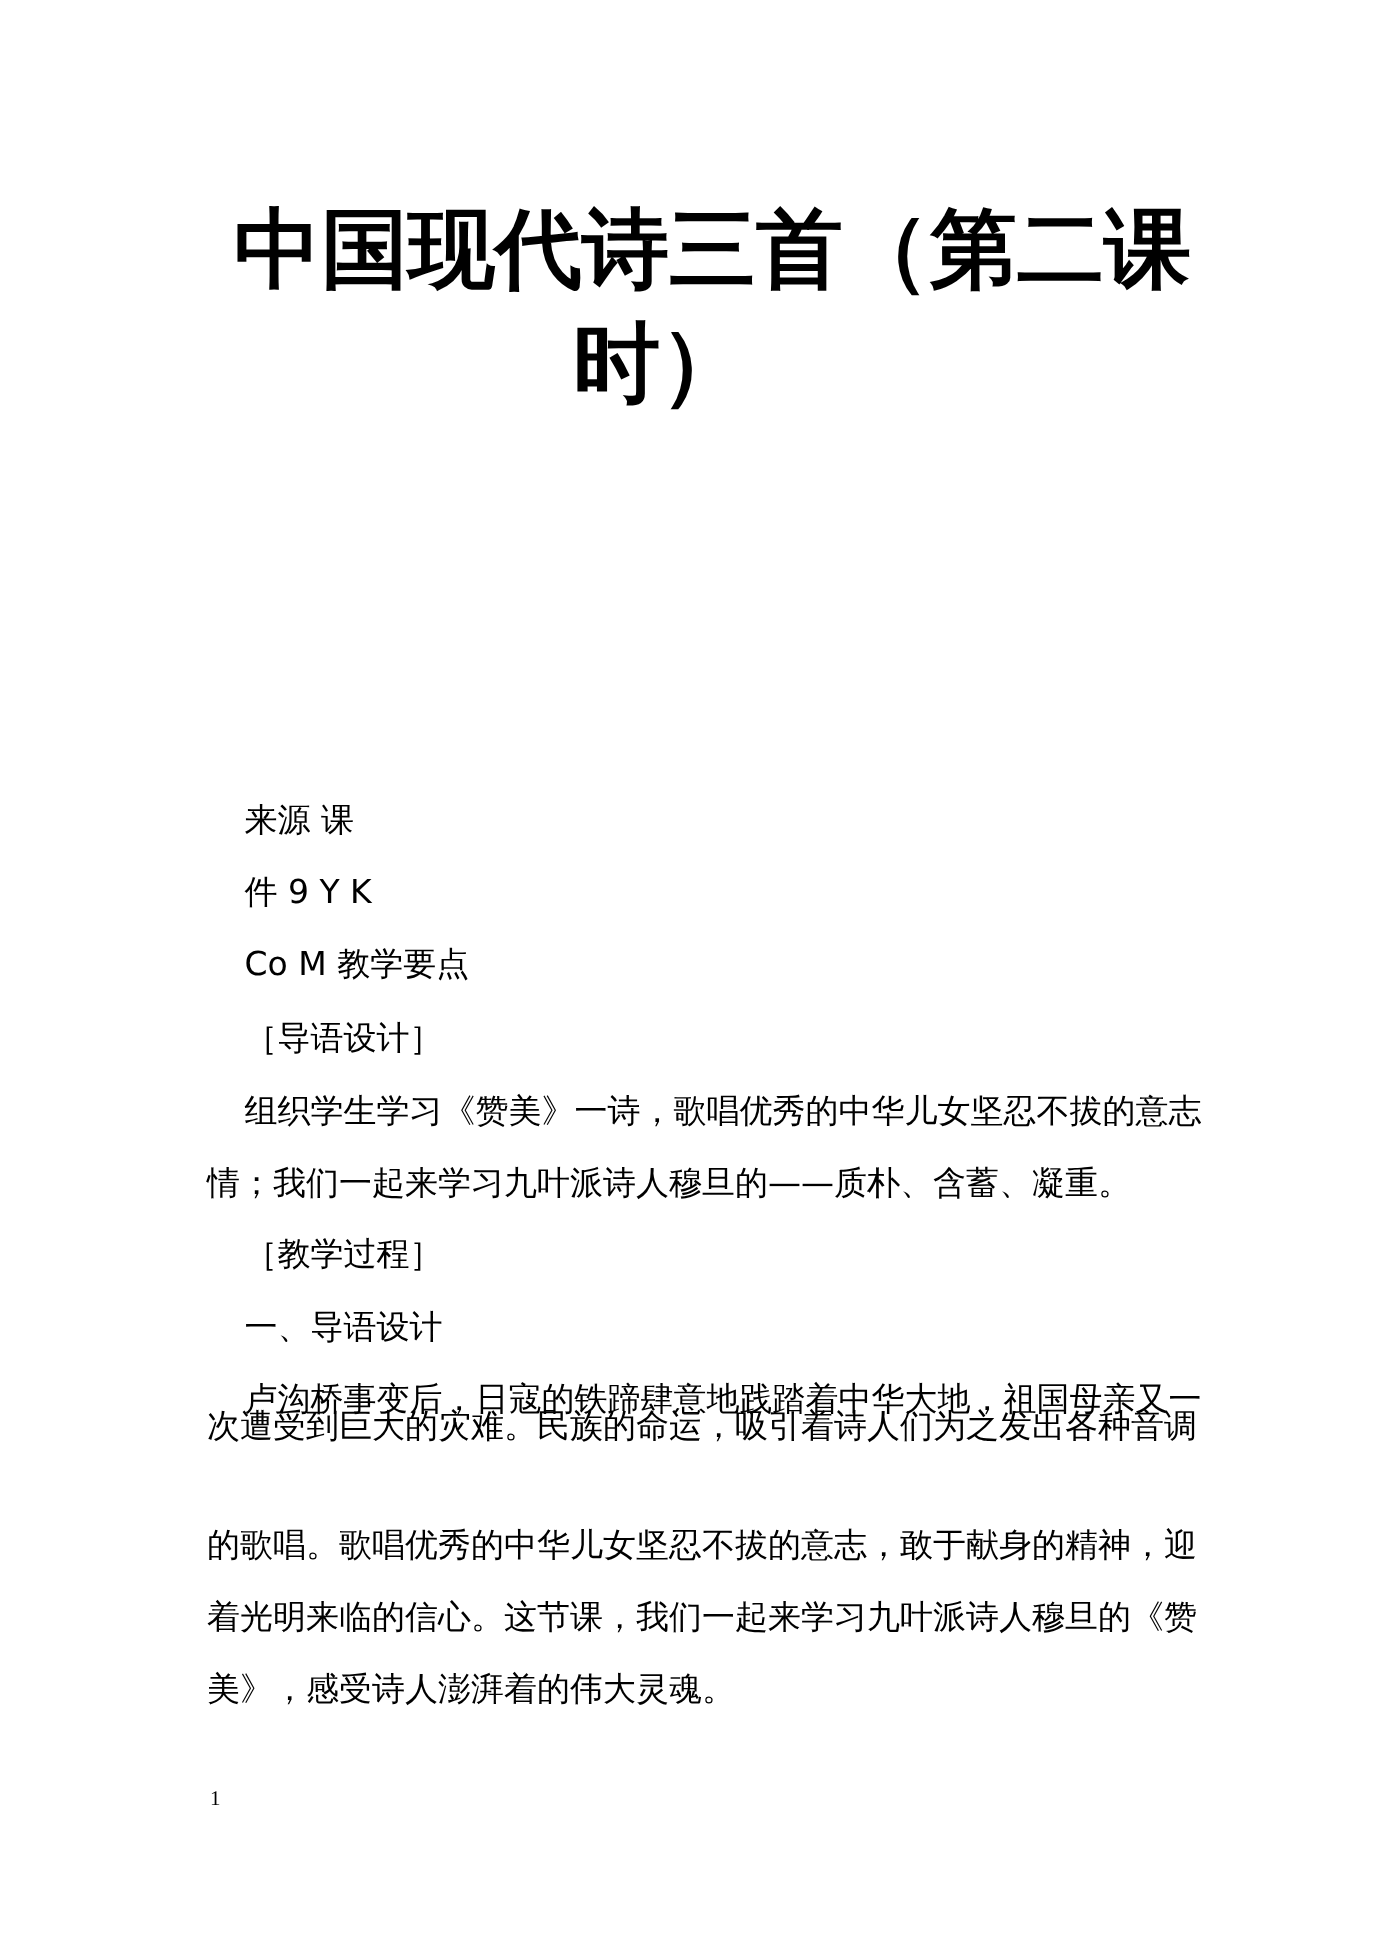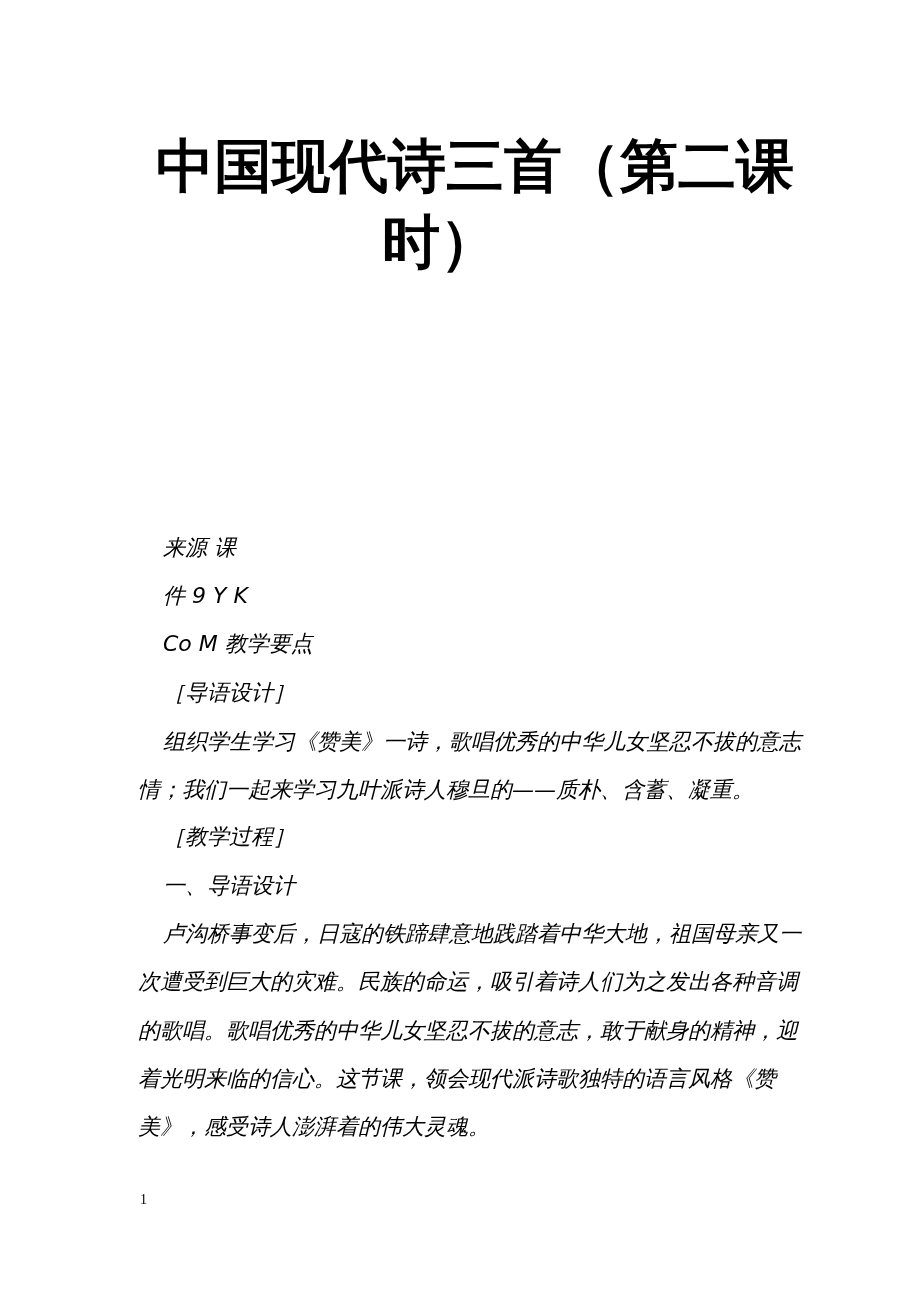--- a/index.html
+++ b/index.html
@@ -2,39 +2,39 @@
 <html><head>
 <meta charset="utf-8">
 <style>
   html, body { margin:0; padding:0; background:#fff; }
   body { width:920px; height:1302px; position:relative; overflow:hidden; color:#000;
          font-family:"DejaVu Sans", "Liberation Sans", sans-serif; }
   .title { position:absolute; left:0; width:920px; text-align:center; font-weight:bold;
            font-size:58px; line-height:80px; }
   .title.l1 { top:126px; left:15px; }
   .title.l2 { top:202px; left:-20px; }
-  .line { position:absolute; font-size:22px; line-height:26px; white-space:nowrap;font-style:italic; }
+  .line { position:absolute; font-size:22px; line-height:26px; white-space:nowrap; }
   .pn { position:absolute; left:140px; top:1192px; font-family:"Liberation Serif", serif; font-size:14px; }
 </style>
 </head>
 <body>
 
 <div class="title l1">中国现代诗三首（第二课</div>
 <div class="title l2">时）</div>
 
 <div class="line" style="left:163px;top:535px">来源 课</div>
 <div class="line" style="left:163px;top:583px">件   9 Y K</div>
 <div class="line" style="left:163px;top:631px">Co M  教学要点</div>
 
 <div class="line" style="left:163px;top:680px">［导语设计］</div>
 <div class="line" style="left:163px;top:729px">组织学生学习《赞美》一诗，歌唱优秀的中华儿女坚忍不拔的意志</div>
 <div class="line" style="left:138px;top:777px">情；我们一起来学习九叶派诗人穆旦的——质朴、含蓄、凝重。</div>
 
 <div class="line" style="left:163px;top:824px">［教学过程］</div>
 <div class="line" style="left:163px;top:873px">一、导语设计</div>
 
 <div class="line" style="left:163px;top:921px">卢沟桥事变后，日寇的铁蹄肆意地践踏着中华大地，祖国母亲又一</div>
-<div class="line" style="left:138px;top:969px">次遭受到巨大的灾难。民族的命运，吸引着诗人们为之发出各种音调</div>
+<div class="line" style="left:138px;top:939px">次遭受到巨大的灾难。民族的命运，吸引着诗人们为之发出各种音调</div>
 <div class="line" style="left:138px;top:1018px">的歌唱。歌唱优秀的中华儿女坚忍不拔的意志，敢于献身的精神，迎</div>
-<div class="line" style="left:138px;top:1066px">着光明来临的信心。这节课，领会现代派诗歌独特的语言风格《赞</div>
+<div class="line" style="left:138px;top:1066px">着光明来临的信心。这节课，我们一起来学习九叶派诗人穆旦的《赞</div>
 <div class="line" style="left:138px;top:1114px">美》，感受诗人澎湃着的伟大灵魂。</div>
 
 <div class="pn">1</div>
 
 </body></html>

